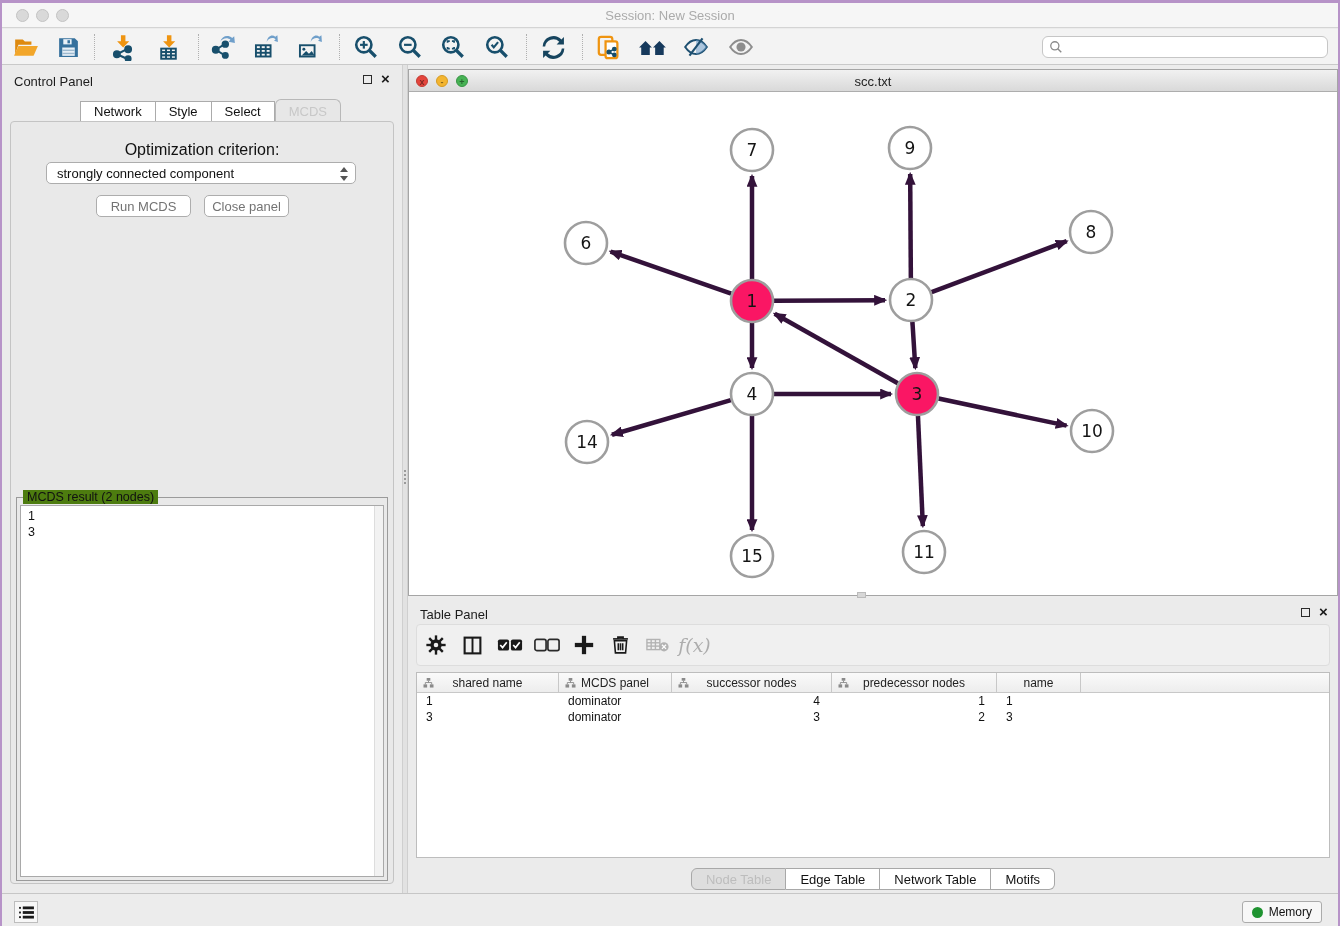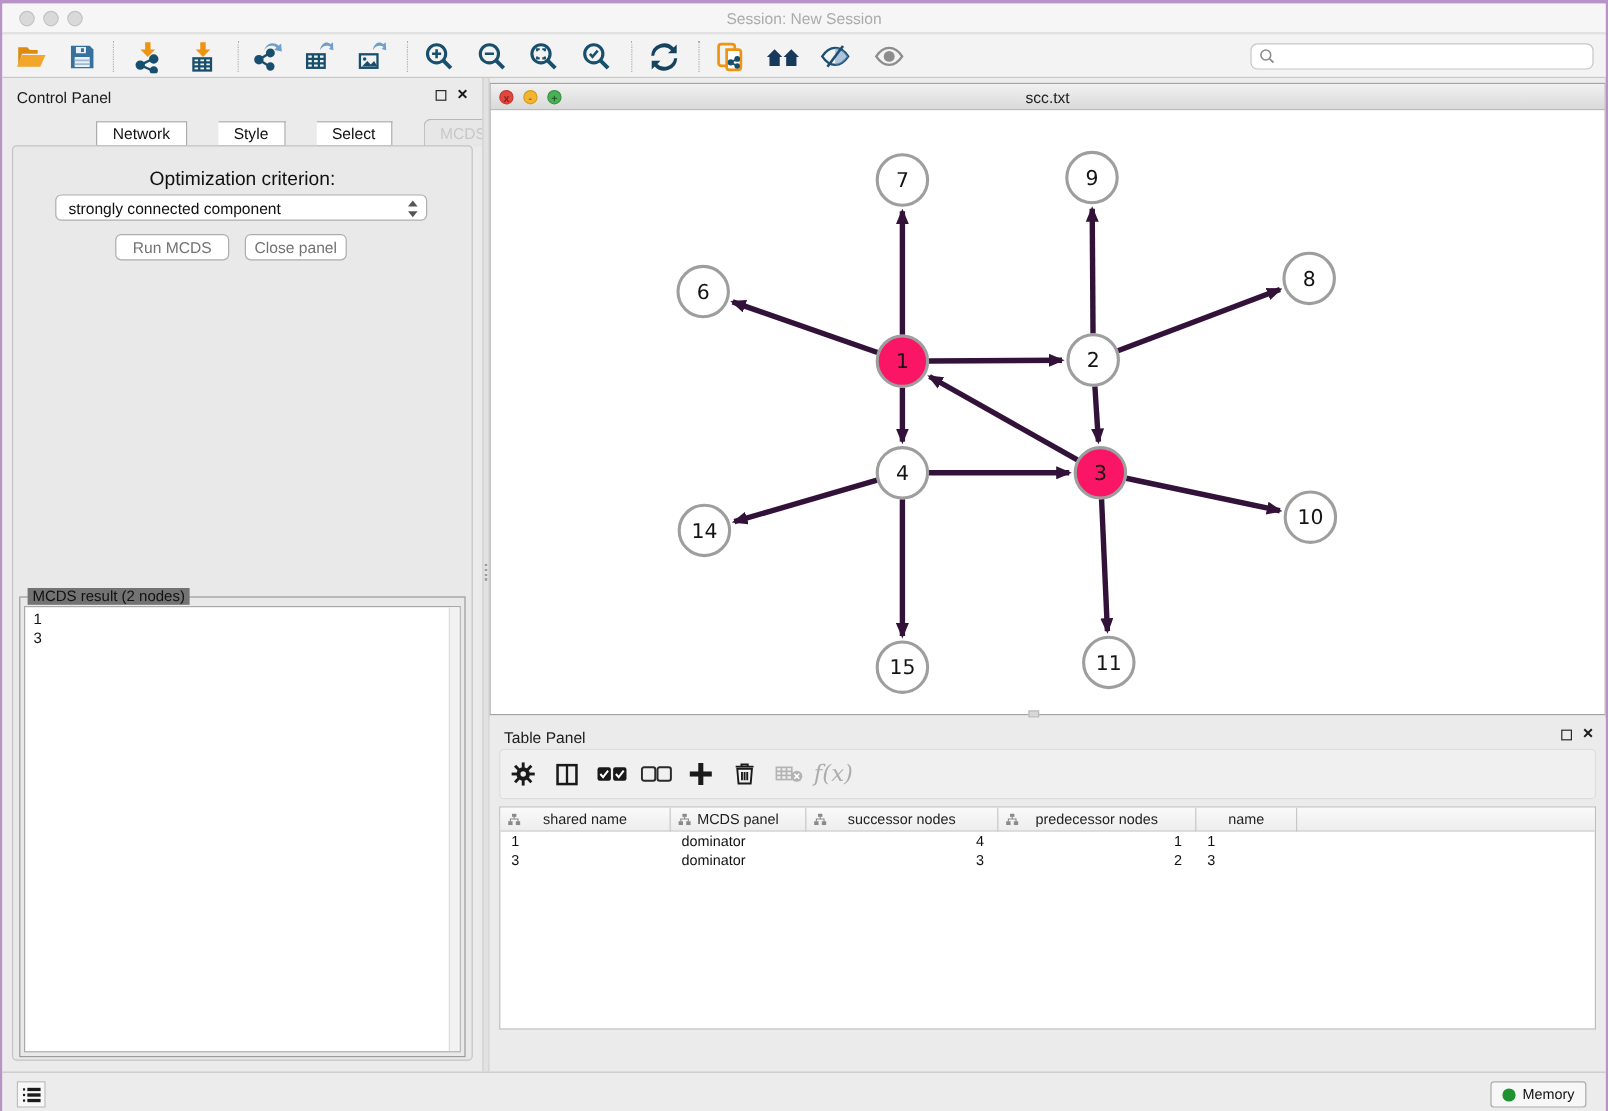--- a/index.html
+++ b/index.html
@@ -26,41 +26,41 @@
   .searchbox { position:absolute; left:1040px; top:7px; width:286px; height:22px; background:#fff;
                border:1px solid #c6c6c6; border-radius:6px; display:flex; align-items:center; }
   .searchbox input { border:none; outline:none; flex:1; height:18px; font-size:12px; background:transparent; }
   .searchbox svg { margin:0 4px 0 6px; }
 
   
   .cpanel { position:absolute; left:0; top:62px; width:400px; height:828px; background:#ebebeb; }
   .panel-head { position:absolute; left:12px; top:9px; font-size:13px; color:#1c1c1c; }
   .float-ic { position:absolute; top:10px; width:9px; height:9px; border:1.5px solid #2a2a2a; cursor:pointer; }
   .close-ic { position:absolute; top:5px; font-size:15px; font-weight:bold; color:#1a1a1a; cursor:pointer; }
-  .cp-tabs { position:absolute; left:78px; top:35px; height:22px; display:flex; align-items:flex-end;gap:26px; }
+  .cp-tabs { position:absolute; left:78px; top:35px; height:22px; display:flex; align-items:flex-end; }
   .cp-tab { height:21px; background:#fff; border:1px solid #ababab; border-left:none; font-size:13px;
             color:#111; display:flex; align-items:center; justify-content:center; padding:0 13px; cursor:pointer; }
   .cp-tab:first-child { border-left:1px solid #ababab; }
   .cp-tab.active { height:23px; background:#e7e7e7; color:#c8c8c8; border:1px solid #b8b8b8;
                    border-bottom:none; border-radius:6px 6px 0 0; }
   .cp-body { position:absolute; left:8px; top:56px; width:384px; height:763px; background:#e9e9e9;
              border:1px solid #c4c4c4; border-radius:4px; }
   .opt-label { position:absolute; left:0; width:100%; top:76px; text-align:center; font-size:16px; color:#111; }
   .dropdown { position:absolute; left:44px; top:97px; width:310px; height:22px; background:#fff;
               border:1px solid #adadad; border-radius:5px; font-size:13px; color:#111;
               display:flex; align-items:center; padding-left:10px; cursor:pointer; }
   .dd-stepper { position:absolute; right:6px; top:3px; width:11px; height:16px; }
   .dd-stepper .up { position:absolute; left:2px; top:1px; width:0; height:0;
       border-left:4px solid transparent; border-right:4px solid transparent; border-bottom:5px solid #555; }
   .dd-stepper .dn { position:absolute; left:2px; bottom:1px; width:0; height:0;
       border-left:4px solid transparent; border-right:4px solid transparent; border-top:5px solid #555; }
   .cp-btn { position:absolute; top:130px; height:22px; background:#fff; border:1px solid #adadad;
             border-radius:5px; font-size:13px; color:#737373; cursor:pointer; font-family:inherit; }
   .groupbox { position:absolute; left:14px; top:432px; width:372px; height:384px; border:1px solid #9b9b9b; }
-  .groupbox-label { position:absolute; left:6px; top:-8px; background:#737373; padding:0 4px;
+  .groupbox-label { position:absolute; left:6px; top:-8px; background:#4d7c0f; padding:0 4px;
                     font-size:12.5px; color:#111; }
   .result-area { position:absolute; left:3px; top:7px; right:3px; bottom:3px; background:#fff;
                  border:1px solid #a9a9a9; font-size:12.5px; color:#111; padding:2px 0 0 7px;
                  line-height:16px; overflow:hidden; }
   .result-scroll { position:absolute; right:0; top:0; bottom:0; width:9px; background:#f2f2f2;
                    border-left:1px solid #ddd; }
 
   
   .vsplit { position:absolute; left:400px; top:62px; width:6px; height:828px; background:#e2e2e2;
             border-left:1px solid #cfcfcf; border-right:1px solid #cfcfcf; cursor:col-resize; }
@@ -499,20 +499,26 @@
           <div class="trow">
             <div class="td" style="width: 142px; text-align: left; padding: 0px 0px 0px 9px;">3</div>
             <div class="td" style="width: 113px; text-align: left; padding: 0px 0px 0px 9px;">dominator</div>
             <div class="td" style="width: 160px; text-align: right; padding: 0px 12px 0px 0px;">3</div>
             <div class="td" style="width: 165px; text-align: right; padding: 0px 12px 0px 0px;">2</div>
             <div class="td" style="width: 84px; text-align: left; padding: 0px 0px 0px 9px;">3</div>
           </div>
         </div>
     </div>
 
+    <div class="tp-tabs" id="tp-tabs">
+        <div class="tp-tab active">Node Table</div>
+        <div class="tp-tab">Edge Table</div>
+        <div class="tp-tab">Network Table</div>
+        <div class="tp-tab">Motifs</div>
+      </div>
   </div>
 
   <div class="statusbar">
     <div class="menu-btn">
       <svg width="15" height="13" viewBox="0 0 16 14">
         <g fill="#1a1a1a">
           <rect x="0" y="1" width="2" height="2"></rect>
             <rect x="4" y="0.5" width="12" height="3"></rect>
           <rect x="0" y="6" width="2" height="2"></rect>
             <rect x="4" y="5.5" width="12" height="3"></rect>

